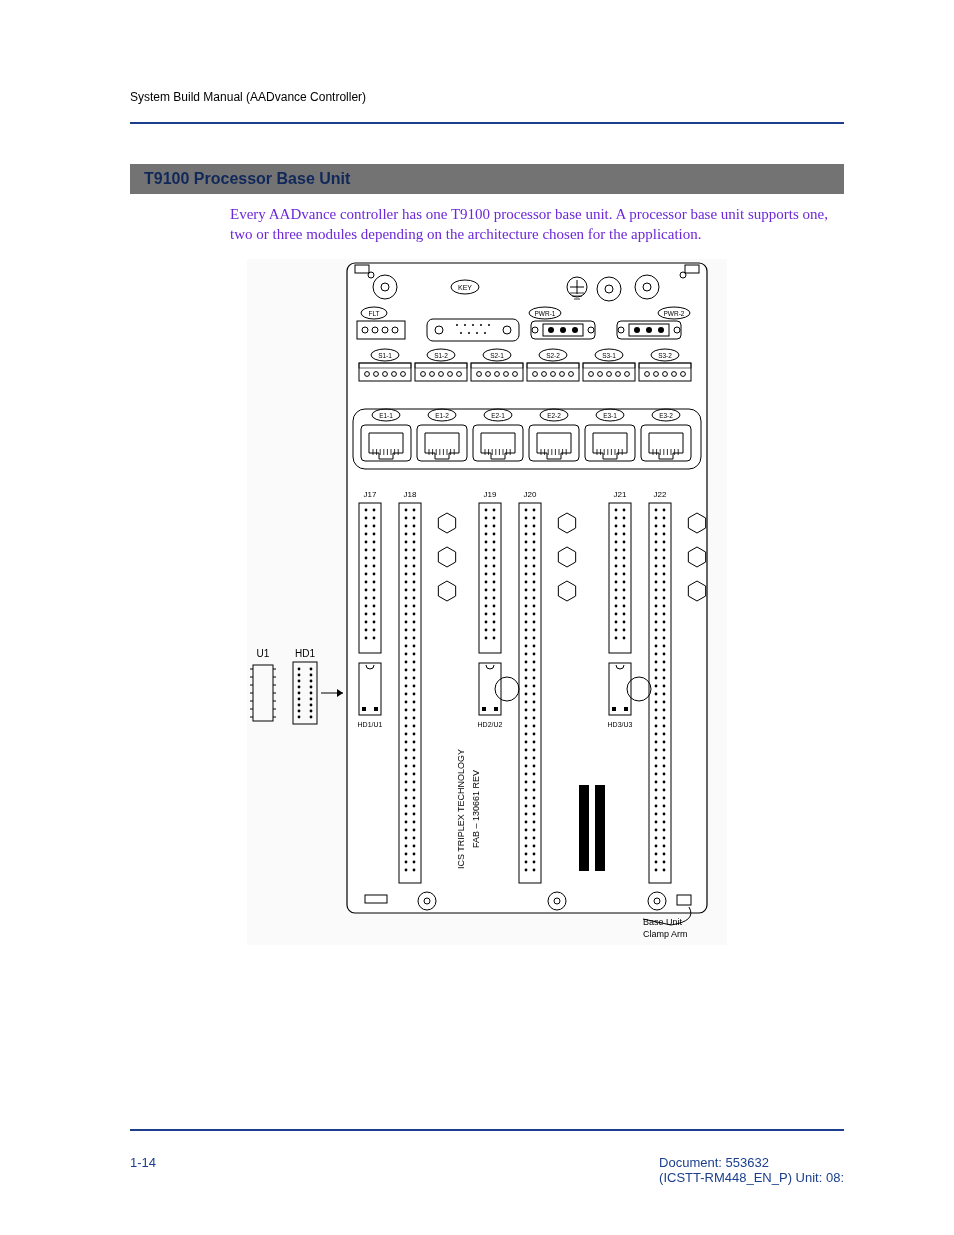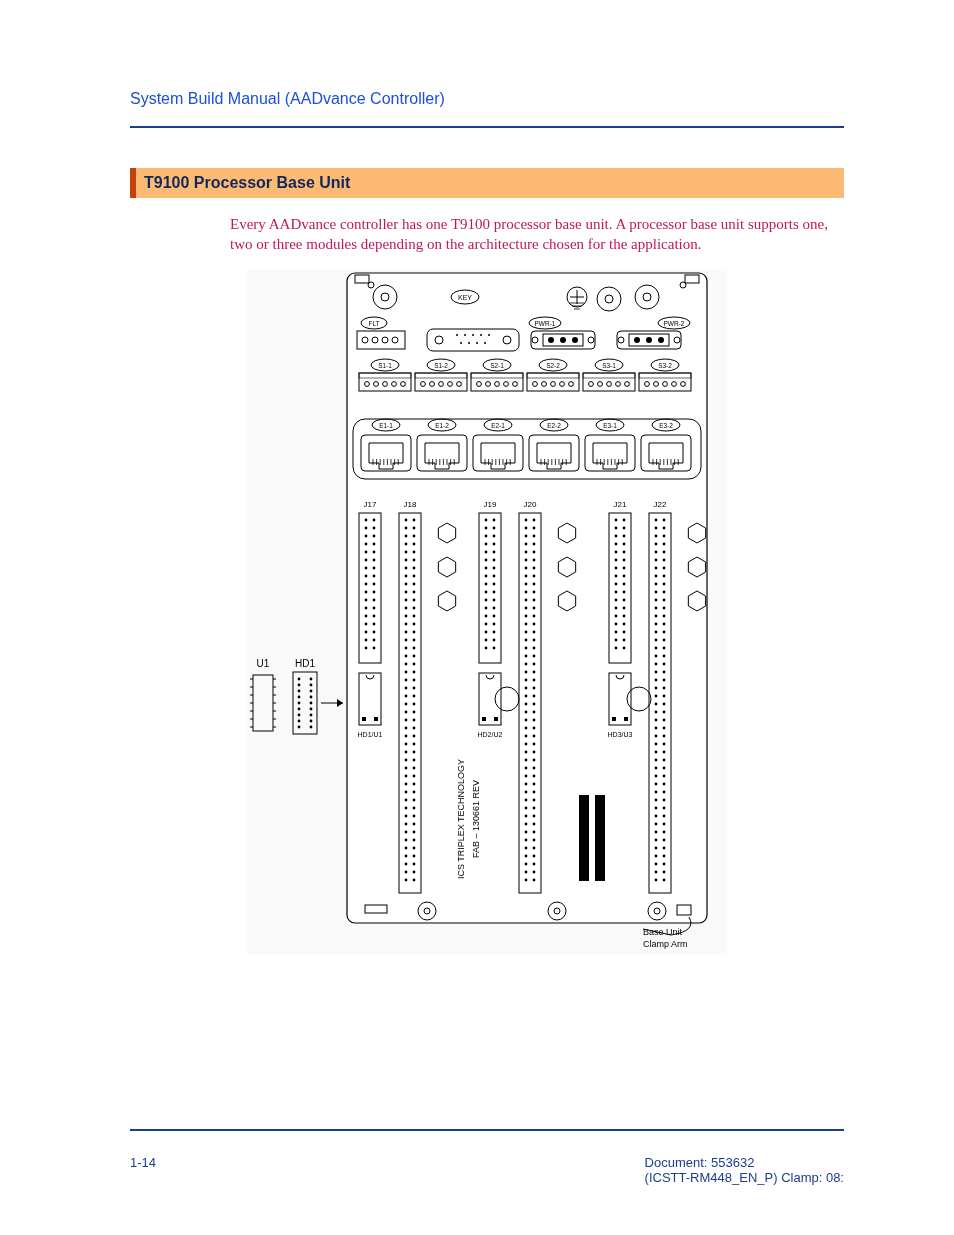--- a/index.html
+++ b/index.html
@@ -12,44 +12,44 @@
     position: relative;
     color: #000;
   }
   .page {
     padding: 90px 110px 60px 130px;
     box-sizing: border-box;
     height: 100%;
     position: relative;
   }
   .doc-header {
-    color: #1d4ed8;
-    font-size: 16px;
+    color: #000000;
+    font-size: 12px;
     margin-bottom: 18px;
   }
   .hr-top {
     border: none;
     border-top: 2px solid #1b3f8e;
     margin: 0 0 40px 0;
   }
   .section-heading {
-    background: #fdba74;
+    background: #737373;
     color: #10275a;
     font-weight: bold;
     font-size: 16px;
     padding: 6px 8px;
-    border-left: 6px solid #c2410c;
-    margin-bottom: 16px;
+    border-left: 6px solid #737373;
+    margin-bottom: 10px;
   }
   .body-text {
     font-family: Georgia, 'Times New Roman', serif;
     font-size: 15px;
     line-height: 1.35;
     margin: 6px 0 14px 100px;
-    color: #be185d;
+    color: #6d28d9;
   }
   .diagram-wrap {
     display: flex;
     justify-content: center;
     margin-top: 6px;
   }
   .diagram {
     width: 480px;
     height: 686px;
     background: #fafafa;
@@ -783,17 +783,17 @@
         </g>
     </svg>
   </div>
 
   <div class="footer">
     <hr class="hr-bot">
     <div class="footer-row">
       <div>1-14</div>
       <div class="footer-right">
         <div>Document: 553632</div>
-        <div>(ICSTT-RM448_EN_P) Clamp: 08:</div>
+        <div>(ICSTT-RM448_EN_P) Unit: 08:</div>
       </div>
     </div>
   </div>
 </div>
 
 </body></html>

